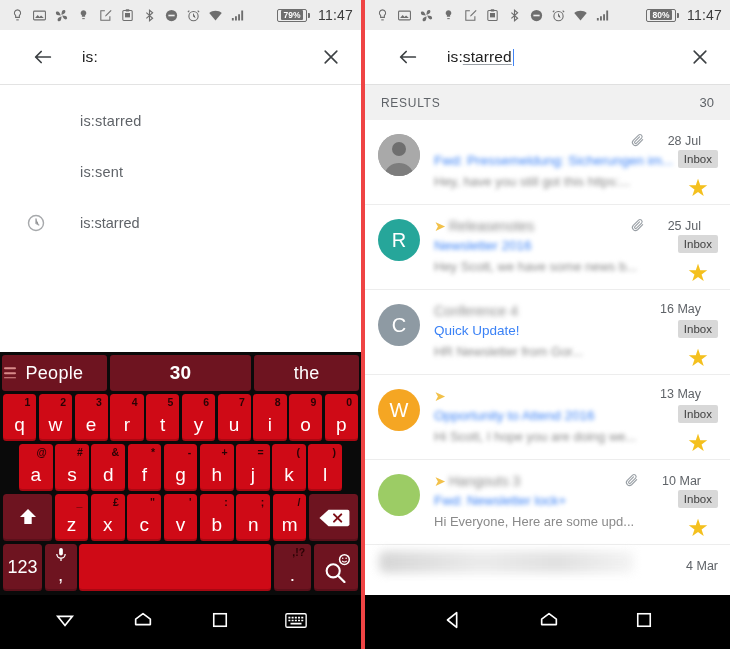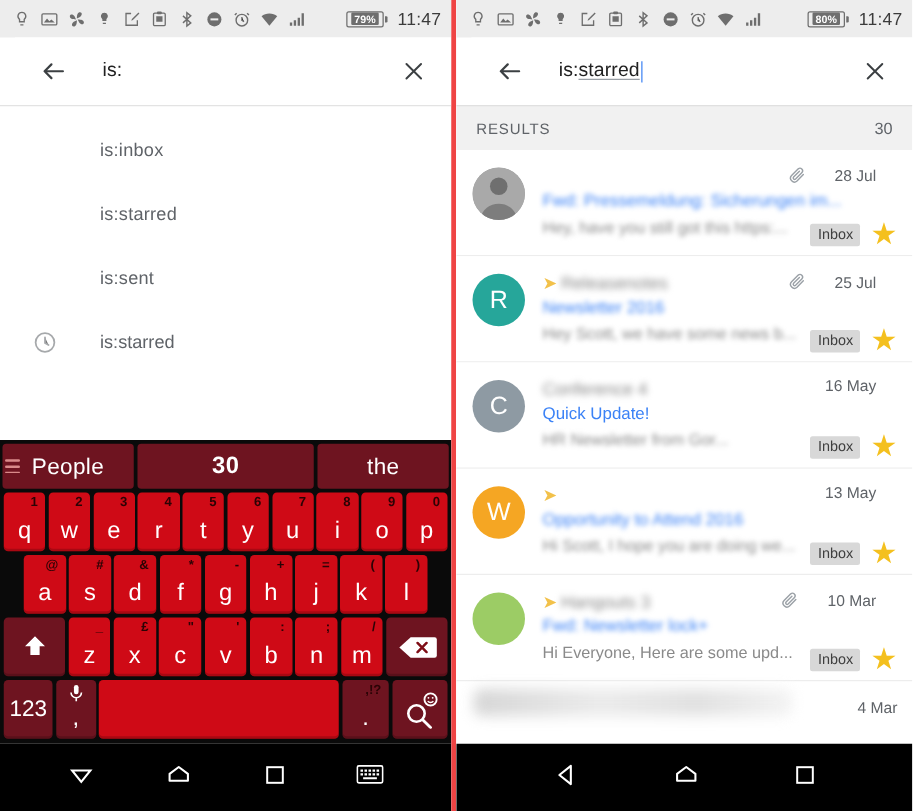--- a/index.html
+++ b/index.html
@@ -128,21 +128,21 @@
   .mail-line1 { display: flex; align-items: center; height: 18px; }
   .fwd-ic { color: #f2c14a; font-size: 14px; margin-right: 3px; flex: 0 0 auto; }
   .sender { font-size: 14px; color: #3b3b3b; white-space: nowrap; overflow: hidden; }
   .blur { filter: blur(2.6px); color: #8a8a8a; }
   .blur-soft { filter: blur(2.2px); color: #9b9b9b; }
   .mail-line2 { height: 19px; margin-top: 3px; font-size: 13.5px; color: #3b82f6; white-space: nowrap; overflow:hidden; }
   .mail-line3 { height: 18px; margin-top: 2px; font-size: 13px; color: #8a8a8a; white-space: nowrap; overflow: hidden; padding-right: 92px; }
   .mail-meta { position: absolute; right: 17px; top: 0; display: flex; align-items: flex-end; gap: 22px; }
   .date { font-size: 12.5px; color: #5f6368; white-space: nowrap; }
   .clip-ic { color: #9aa0a6; }
-  .mail-foot { position: absolute; right: 0; bottom: 4px; display: flex; align-items: center; gap: 8px; }
+  .mail-foot { position: absolute; right: 0; bottom: 4px; display: flex; align-items: center; gap: 8px; flex-direction: column; }
   .chip {
     background: #d8d8d8; color: #3f3f3f; font-size: 11.5px; border-radius: 2px;
     padding: 2px 6px; line-height: 1.25;
   }
   .star { color: #f4c01e; font-size: 24px; line-height: 1; }
   .partial-row { height: 42px; position: relative; padding: 10px 12px 0 13px; text-align: center; }
   .partial-row .date { position: absolute; right: 12px; top: 14px; }
   .smudge {
     position: absolute; left: 14px; top: 6px; width: 255px; height: 22px;
     background: linear-gradient(90deg,#cfcfcf,#e8e8e8 40%,#dcdcdc 70%,#f2f2f2);
@@ -217,21 +217,20 @@
       </span>
       <span class="clearbtn">
         <svg width="20" height="20" viewBox="0 0 24 24">
             <path stroke="#3c4043" stroke-width="1.9" stroke-linecap="round" d="M5 5l14 14M19 5L5 19"></path>
           </svg>
       </span>
     </div>
     <div class="hairline"></div>
 
     <div class="suggestions">
-      <div class="sugg-item">is:inbox</div>
       <div class="sugg-item">is:starred</div>
       <div class="sugg-item">is:sent</div>
       <div class="sugg-row-history">
         <svg class="histicon" viewBox="0 0 24 24">
             <circle cx="12" cy="12" r="9" fill="none" stroke="#5f6368" stroke-width="1.7"></circle>
             <path stroke="#5f6368" stroke-width="1.7" stroke-linecap="round" d="M12 7v5.4l3.4 2"></path>
           </svg>
         <span class="histlabel">is:starred</span>
       </div>
     </div>

